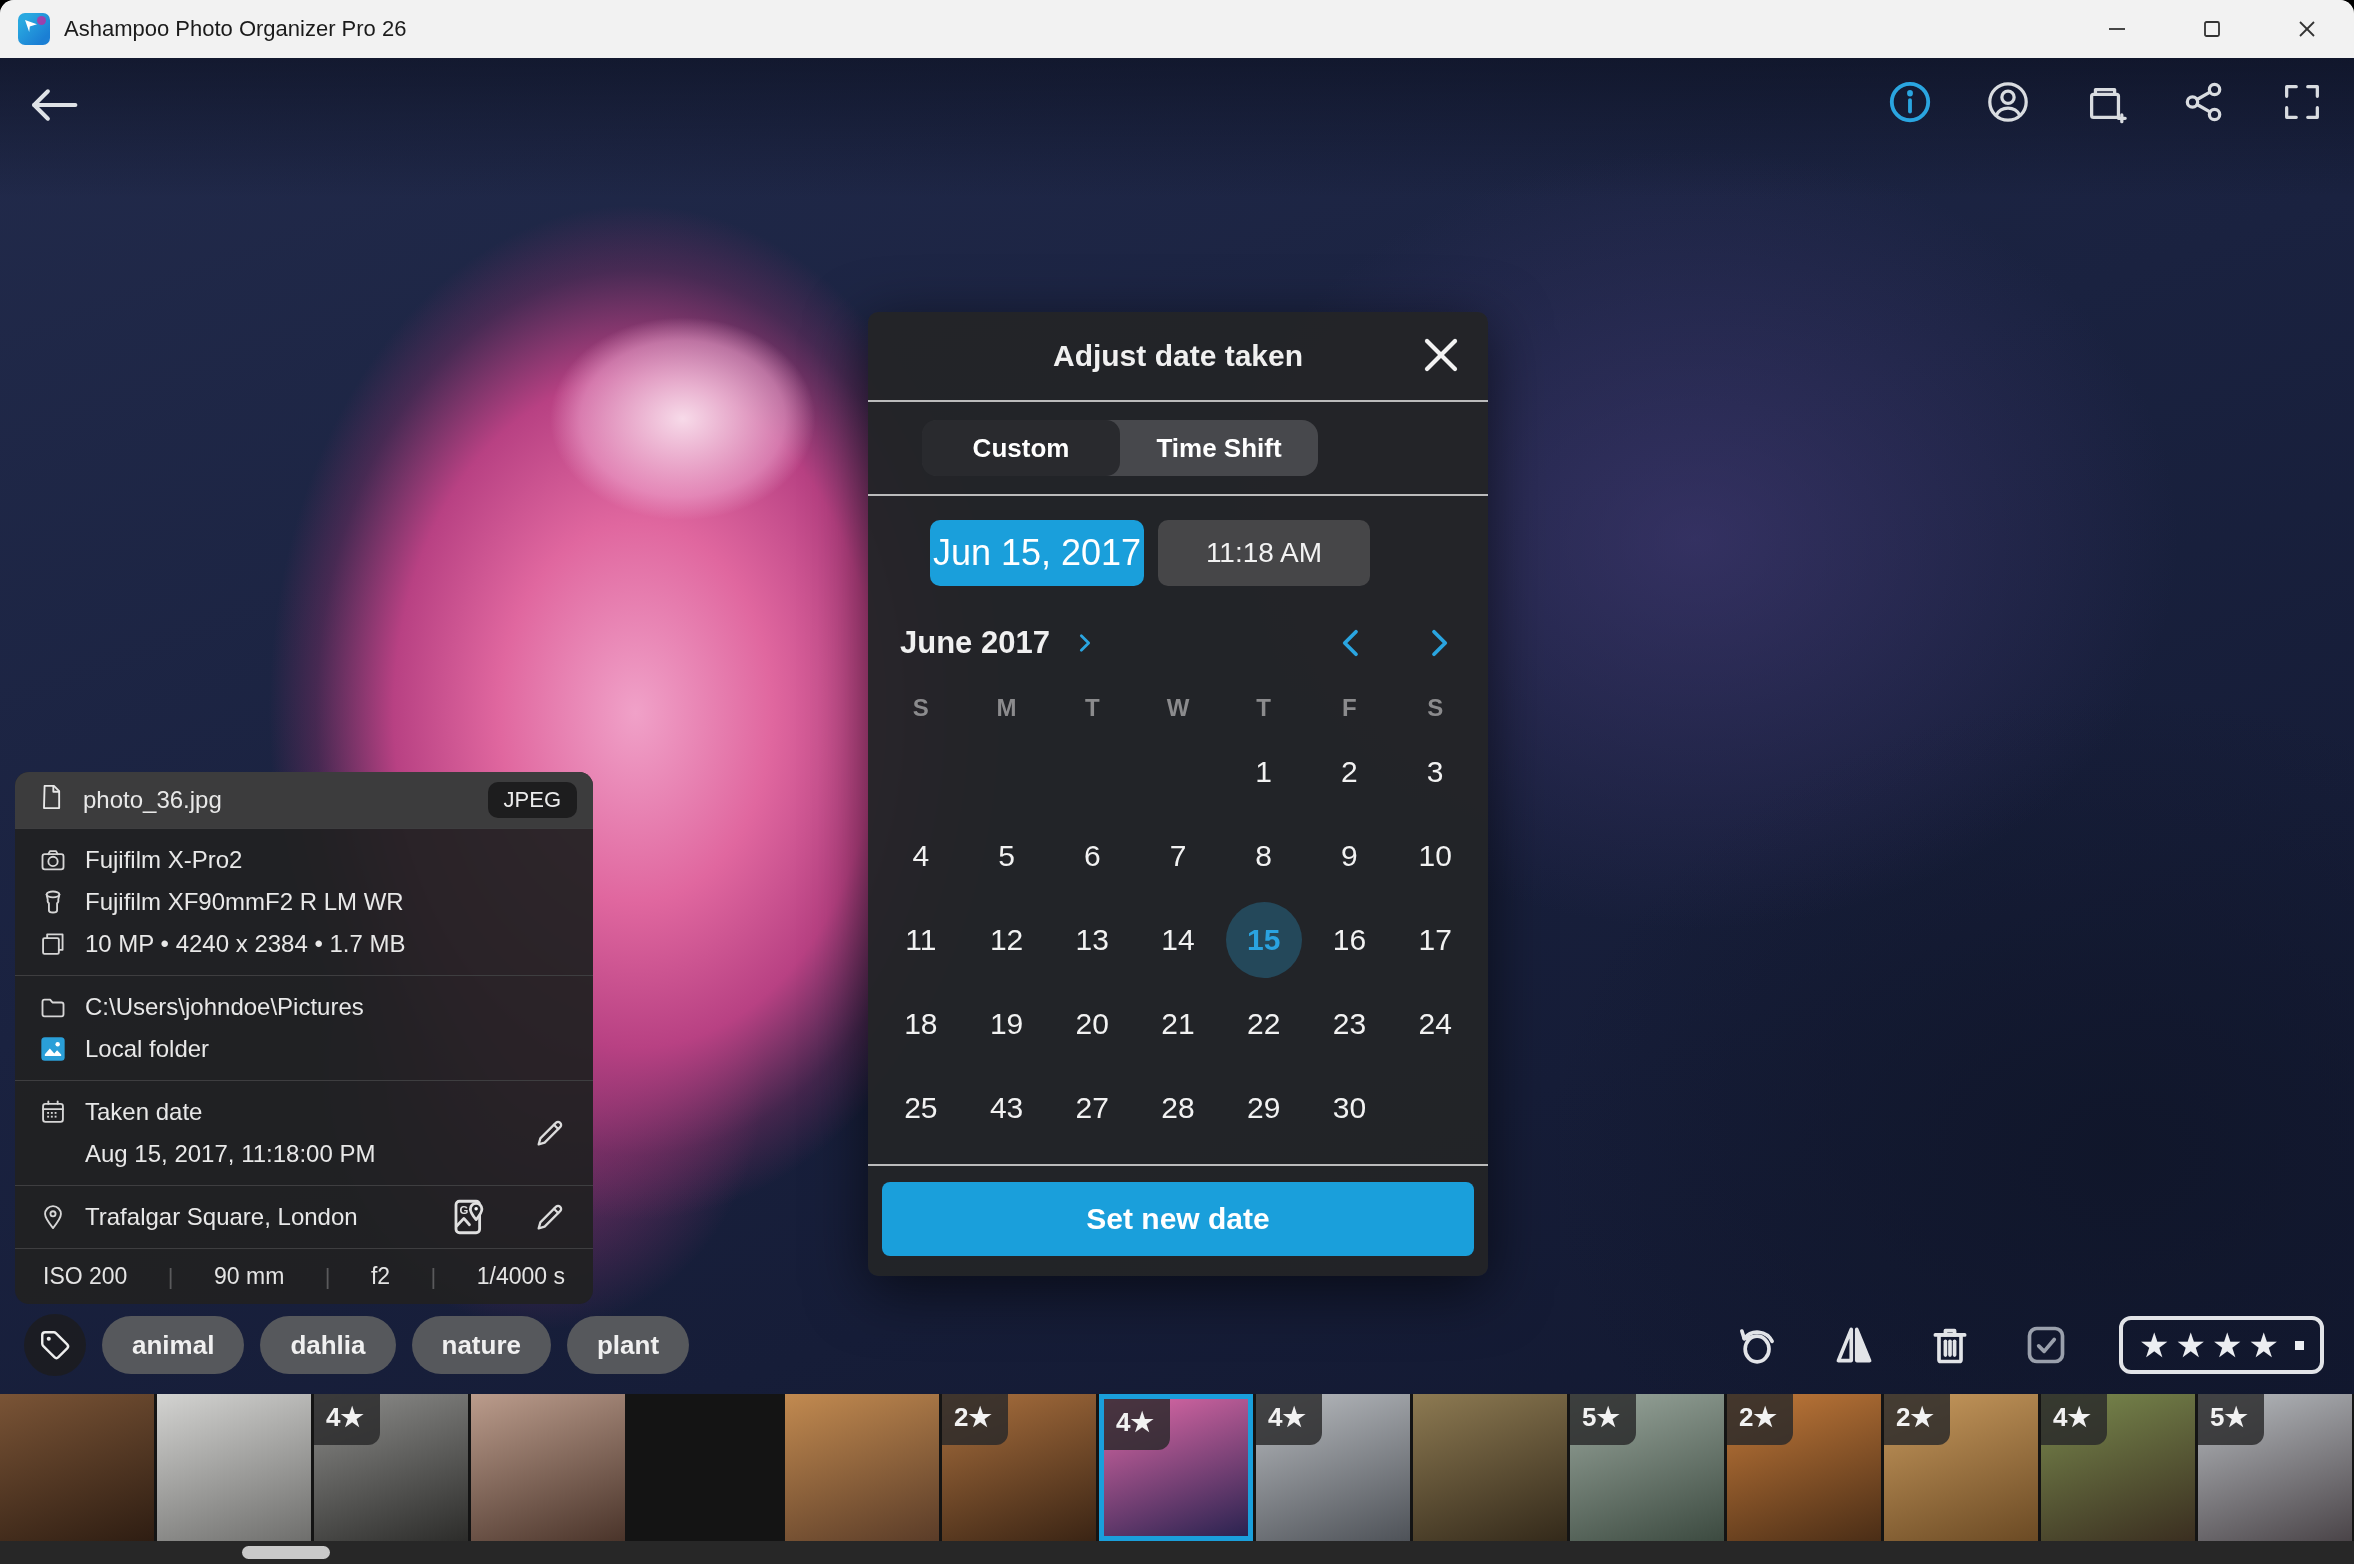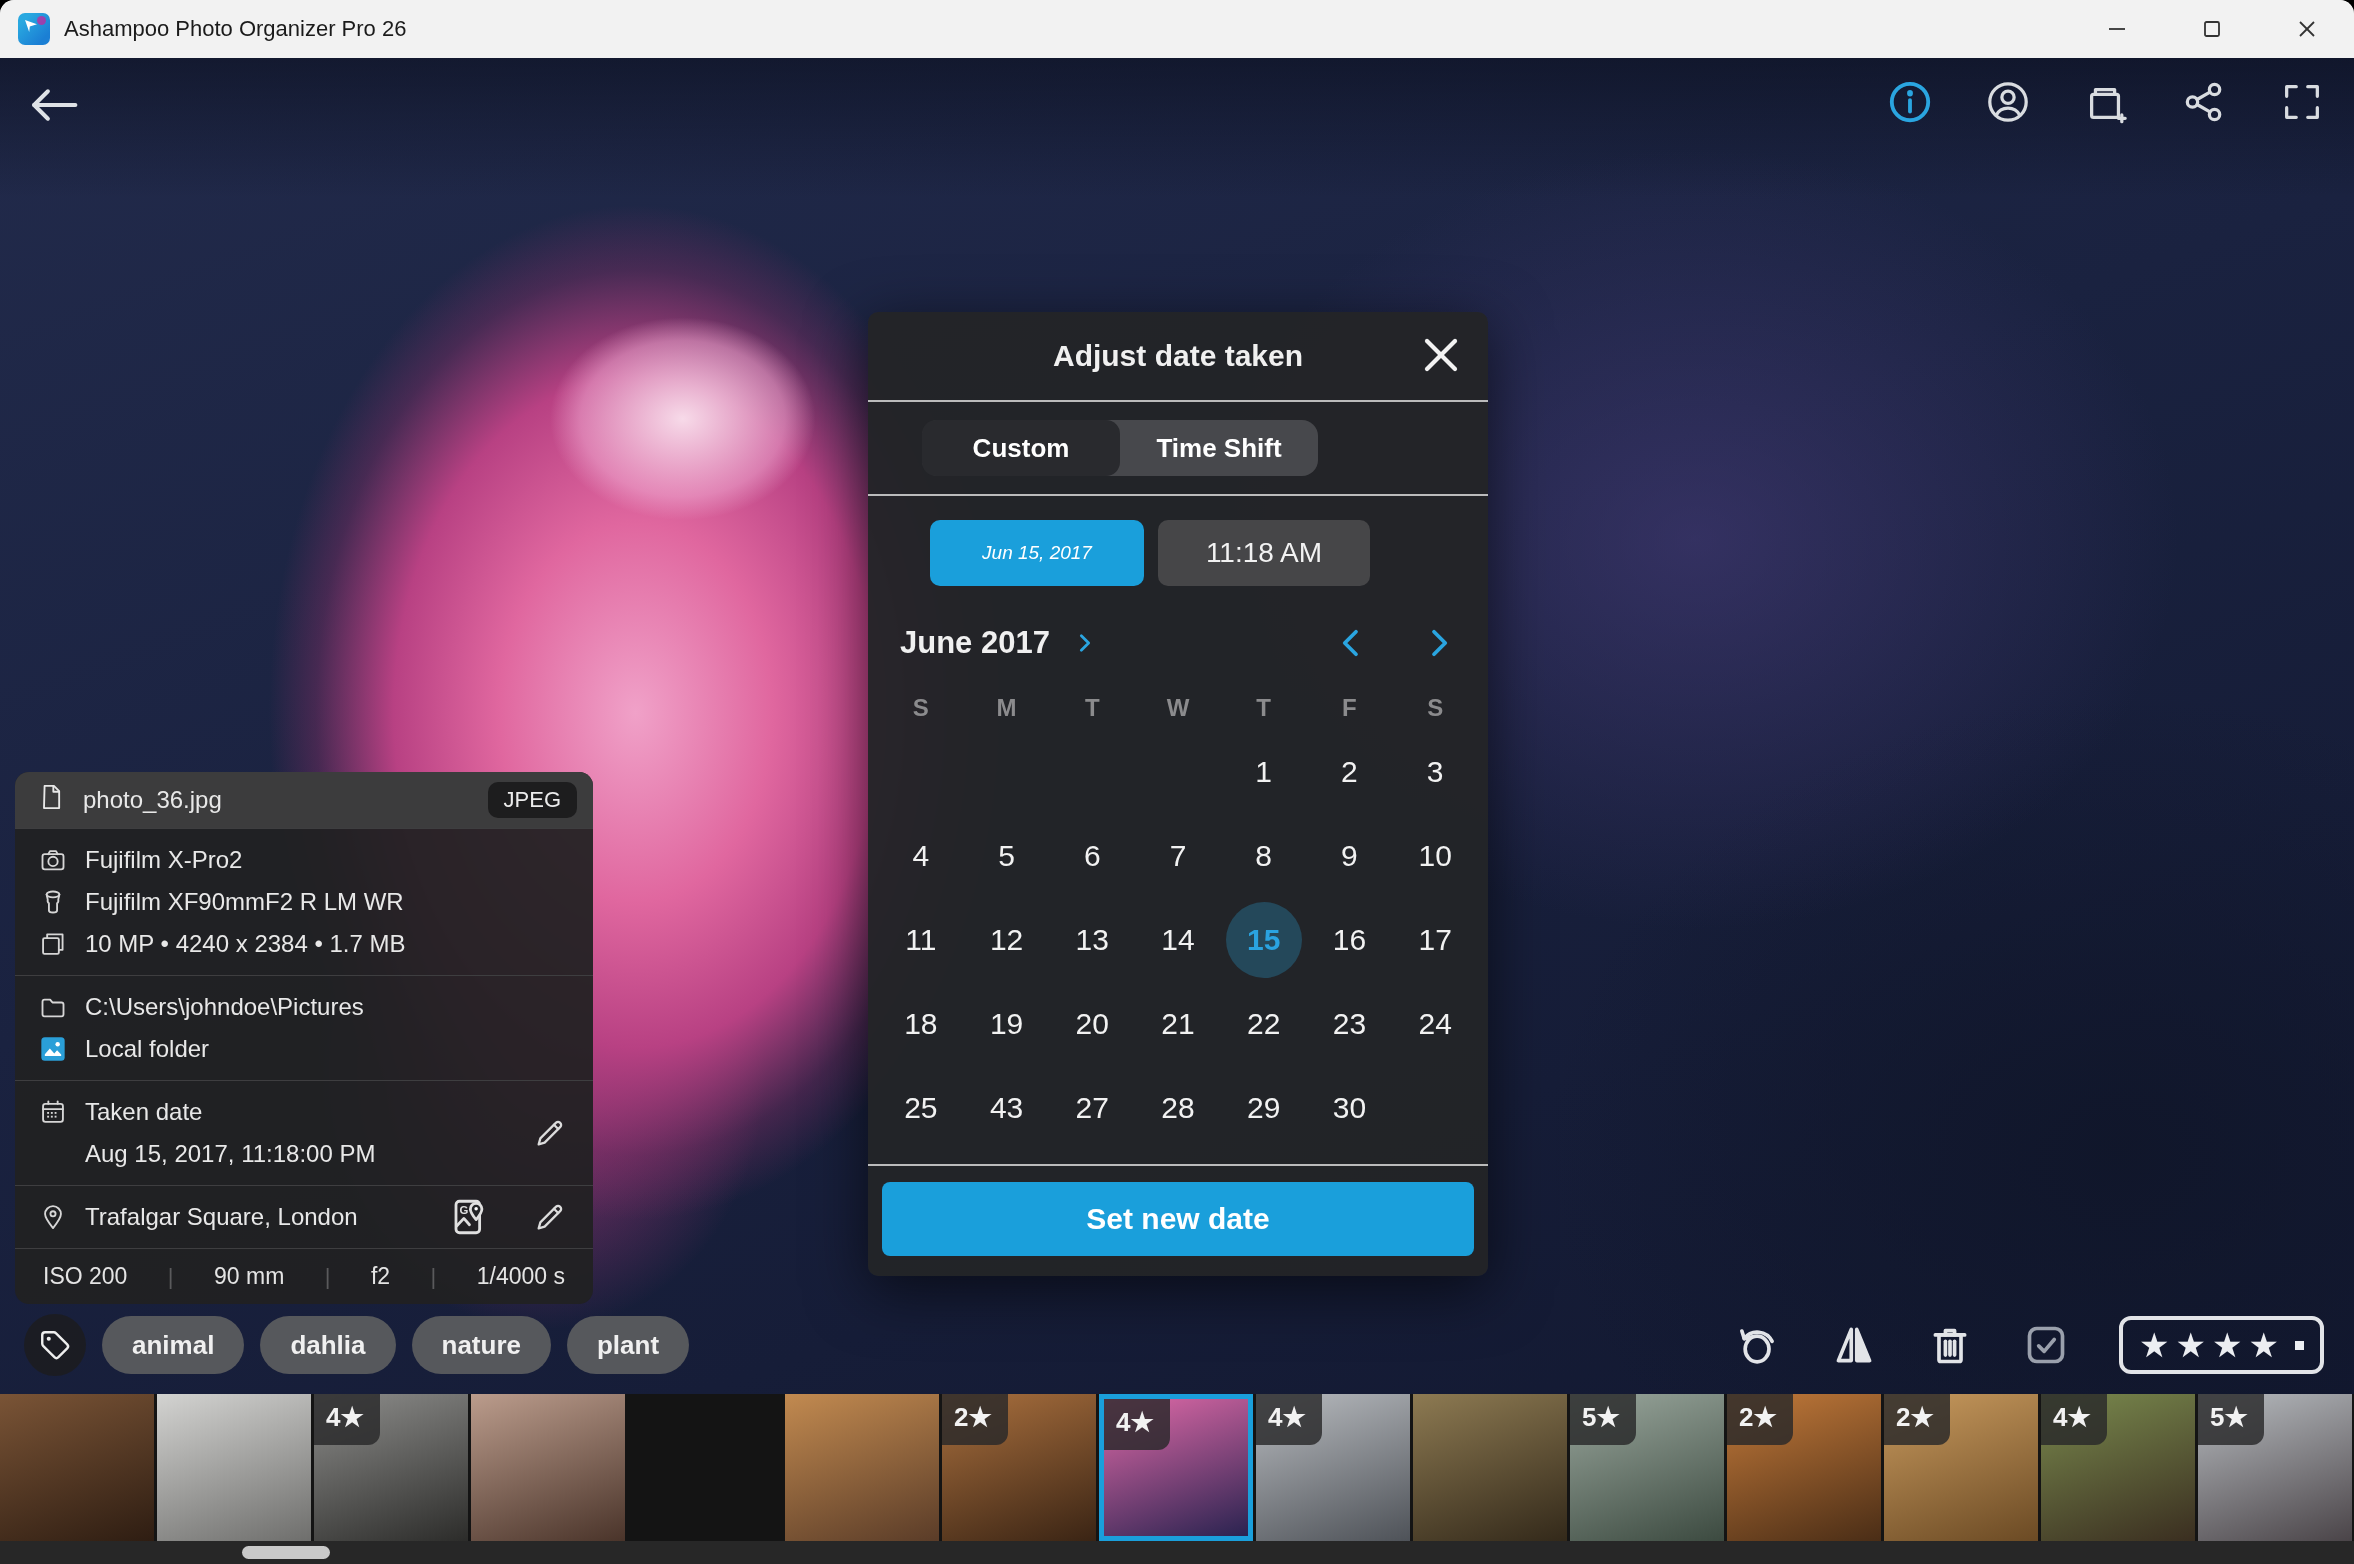--- a/index.html
+++ b/index.html
@@ -72,21 +72,21 @@
   .dlg-header { height:88px; position:relative; display:flex; align-items:center; justify-content:center; }
   .dlg-title { font-size:30px; font-weight:bold; }
   .dlg-close { position:absolute; right:26px; top:22px; width:42px; height:42px; color:#f2f2f2; }
   .dlg-close svg { width:42px; height:42px; stroke:currentColor; stroke-width:2.4; stroke-linecap:round; }
   .dlg-divider { height:2px; background:#d6d6d6; opacity:.85; }
   .seg-wrap { padding:18px 0 18px 54px; }
   .seg-control { width:396px; height:56px; background:#47484c; border-radius:16px; display:flex; }
   .segment { flex:1; display:flex; align-items:center; justify-content:center; font-size:26px; font-weight:bold; color:#fff; border-radius:14px; }
   .segment.active { background:#292a2e; }
   .date-row { display:flex; gap:14px; padding:24px 0 22px 62px; }
-  .btn-date { width:214px; height:66px; border-radius:10px; display:flex; align-items:center; justify-content:center; font-size:19px; color:#fff;font-style:italic; }
+  .btn-date { width:214px; height:66px; border-radius:10px; display:flex; align-items:center; justify-content:center; font-size:36px; color:#fff; }
   .btn-time { width:212px; height:66px; border-radius:10px; background:#464648; display:flex; align-items:center; justify-content:center; font-size:28px; color:#f2f2f2; }
   .cal-head { display:flex; align-items:center; padding:10px 34px 0 32px; height:60px;gap:14px; }
   .month-label { font-size:31px; font-weight:bold; }
   .month-chevron { width:22px; height:22px; margin-left:10px; }
   .month-chevron svg, .cal-nav svg { stroke:#2aa5e0; stroke-width:3; fill:none; stroke-linecap:round; stroke-linejoin:round; width:100%; height:100%; }
   .cal-navs { margin-left:auto; display:flex; gap:58px; }
   .cal-nav { width:30px; height:34px; }
   .weekday-row { display:grid; grid-template-columns:repeat(7,1fr); padding:26px 10px 0; color:#8b8b8d; font-size:24px; font-weight:bold; text-align:center; }
   .calendar-grid { display:grid; grid-template-columns:repeat(7,1fr); grid-auto-rows:84px; padding:8px 10px 14px; }
   .day { width:76px; height:76px; margin:auto; display:flex; align-items:center; justify-content:center; font-size:30px; color:#f2f2f2; border-radius:50%; }

